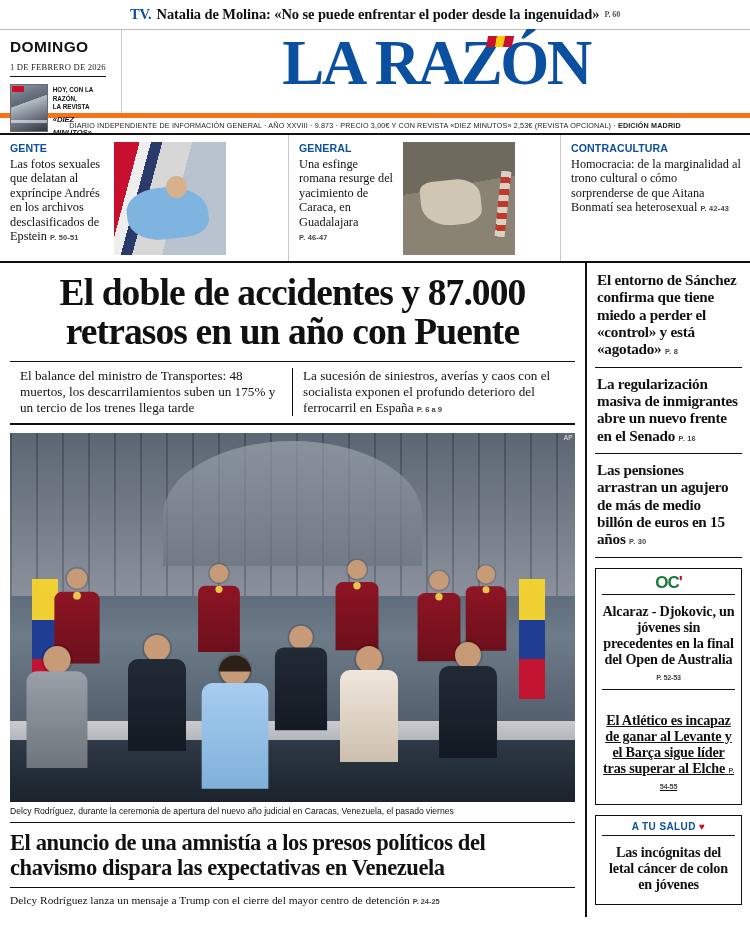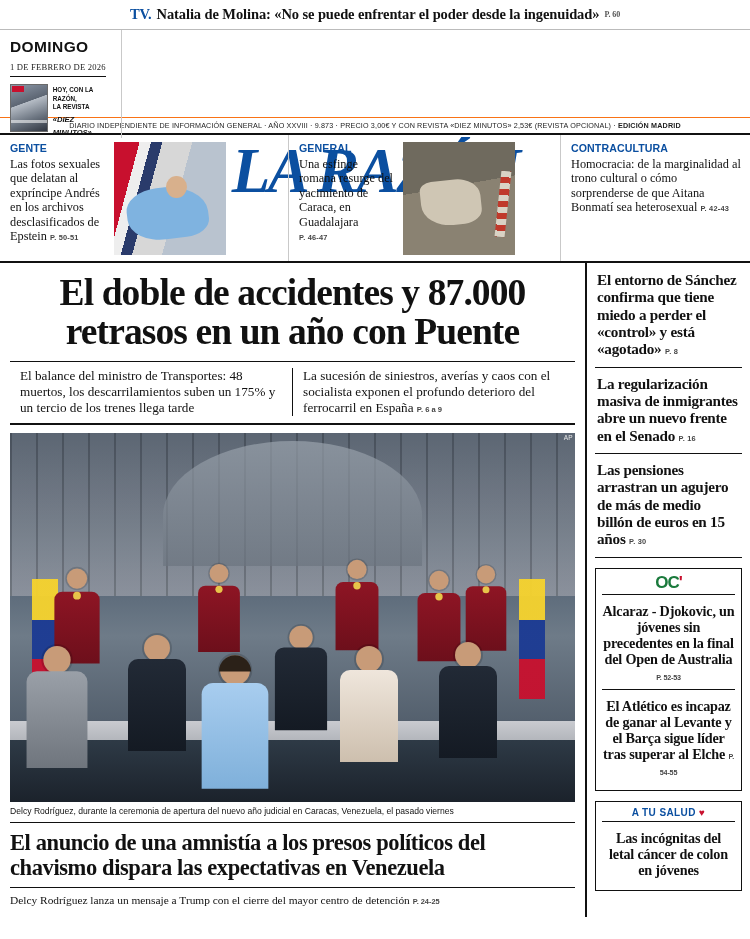--- a/index.html
+++ b/index.html
@@ -27,23 +27,22 @@
   }
   .tvstrip .tvlabel { font-weight: bold; color: #0b4fa0; margin-right: 5px; }
   .tvstrip .tvtext { font-weight: bold; color: #111; }
   .tvstrip .pref { font-size: 8px; font-weight: bold; color: #555; margin-left: 5px; vertical-align: 2px; }
 
   
   .masthead {
     height: 88px;
     display: flex;
     align-items: stretch;
-    border-bottom: 1px solid #f97316;
+    border-bottom: 5px solid #f97316;
     position: relative;
-    flex-direction: column;
   }
   .dateblock {
     width: 122px;
     padding: 8px 6px 0 10px;
     border-right: 1px solid #c9c9c9;
   }
   .dateblock .dow {
     font-family: "Liberation Sans", sans-serif;
     font-weight: bold;
     font-size: 15.5px;
@@ -92,23 +91,22 @@
     color: #111;
     padding-top: 2px;
   }
   .revtext .hoy { font-weight: bold; }
   .revtext .dm { font-weight: bold; font-style: italic; font-size: 7.6px; margin-top: 3px; }
 
   .logo-wrap {
     flex: 1;
     position: relative;
     display: flex;
-    align-items: flex-end;
+    align-items: flex-start;
     justify-content: center;
-    font-style: italic;
   }
   .logo {
     font-family: "Liberation Serif", serif;
     font-weight: bold;
     font-size: 63px;
     letter-spacing: -2.5px;
     color: #0b4fa0;
     line-height: 1;
     margin-top: 2px;
     white-space: nowrap;
@@ -406,21 +404,21 @@
   }
   .oc-logo span.dot { color: #c8102e; }
   .sport-item {
     font-family: "Liberation Serif", serif;
     font-weight: bold;
     font-size: 14.2px;
     line-height: 1.13;
     letter-spacing: -0.2px;
     padding: 4px 0 6px 0;
   }
-  .sport-item + .sport-item { border-top: 1px solid #111; padding-top: 8px; }
+  .sport-item + .sport-item { border-top: 1px solid #111; padding-top: 22px; text-decoration: underline; }
   .sport-item .pref {
     font-family: "Liberation Sans", sans-serif;
     font-size: 7.2px;
     font-weight: bold;
     color: #444;
   }
   .salud-logo {
     font-family: "Liberation Sans", sans-serif;
     font-weight: bold;
     font-size: 10px;

